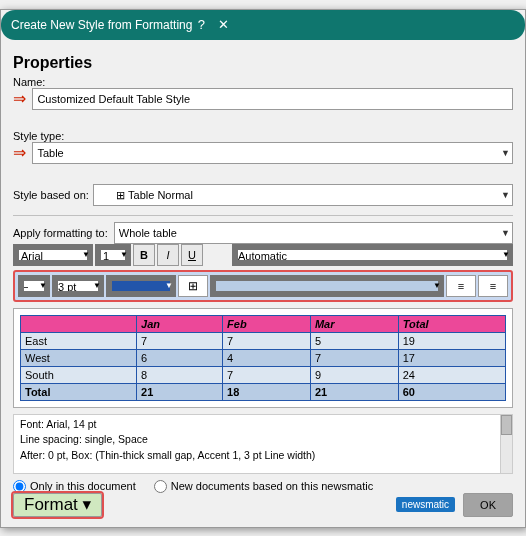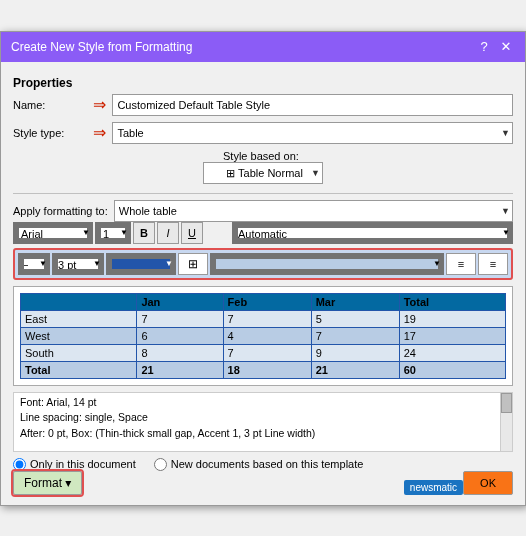--- a/index.html
+++ b/index.html
@@ -12,27 +12,27 @@
       justify-content: center;
       min-height: 100vh;
     }
     .dialog {
       width: 526px;
       background: #f0f0f0;
       border: 1px solid #999;
       box-shadow: 2px 2px 8px rgba(0,0,0,0.4);
     }
     .title-bar {
-      background: #8b5cf6;
+      background: #0f766e;
       color: white;
       padding: 6px 10px;
       display: flex;
-      justify-content: space-between;
       align-items: center;
       font-size: 12px;
+      border-radius: 14px;
     }
     .title-bar-controls {
       display: flex;
       gap: 4px;
     }
     .title-btn {
       width: 18px;
       height: 18px;
       background: transparent;
       border: none;
@@ -41,29 +41,29 @@
       font-size: 13px;
       display: flex;
       align-items: center;
       justify-content: center;
       line-height: 1;
     }
     .dialog-body {
       padding: 8px 12px 10px 12px;
     }
     .section-label {
-      font-size: 12px;
+      font-size: 16px;
       font-weight: bold;
       margin-bottom: 4px;
       margin-top: 6px;
     }
     .field-row {
       display: flex;
-      align-items: center;
-      margin-bottom: 6px;
+      margin-bottom: 20px;
+      flex-direction: column;
     }
     .field-label {
       width: 80px;
       font-size: 11px;
       white-space: nowrap;
     }
     .field-input {
       flex: 1;
       height: 22px;
       border: 1px solid #999;
@@ -91,21 +91,20 @@
       position: absolute;
       right: 3px;
       pointer-events: none;
       font-size: 9px;
       color: #333;
     }
     .based-on-row {
       display: flex;
       align-items: center;
       margin-bottom: 9px;
-      flex-direction: column;
     }
     .based-label {
       width: 80px;
       font-size: 11px;
     }
     .divider {
       height: 1px;
       background: #c0c0c0;
       margin: 6px 0;
     }
@@ -192,22 +191,23 @@
       width: 100%;
       border-collapse: collapse;
       font-size: 11px;
     }
     .preview-table th, .preview-table td {
       border: 1px solid #2255aa;
       padding: 2px 4px;
       text-align: left;
     }
     .preview-table thead tr th {
-      background: #0369a1;
+      background: #ec4899;
       font-weight: bold;
+      font-style: italic;
     }
     .preview-table tbody tr:nth-child(odd) td {
       background: #dce6f1;
     }
     .preview-table tbody tr:nth-child(even) td {
       background: #b8cce4;
     }
     .preview-table tfoot tr td {
       background: #b8cce4;
       font-weight: bold;
@@ -255,36 +255,36 @@
     .bottom-row {
       display: flex;
       justify-content: space-between;
       align-items: center;
     }
     .format-btn {
       height: 24px;
       padding: 0 10px;
       background: #d0e8c0;
       border: 1px solid #999;
-      font-size: 12px;
+      font-size: 17px;
       cursor: pointer;
       display: flex;
       align-items: center;
       gap: 3px;
       border-radius: 2px;
       outline: 2px solid #e05050;
     }
     .ok-cancel-row {
       display: flex;
       gap: 6px;
     }
     .dlg-btn {
       height: 24px;
       padding: 0 16px;
-      background: #f97316;
+      background: #a3a3a3;
       border: 1px solid #999;
       font-size: 11px;
       cursor: pointer;
       border-radius: 2px;
     }
     .with-select-arrow {
       position: relative;
       display: inline-flex;
       align-items: center;
     }
@@ -512,27 +512,27 @@
       </div>
     </div>
 
     <div class="radio-row">
       <label class="radio-item">
         <input type="radio" name="doc_scope" checked="" style="">
         <span>Only in this document</span>
       </label>
       <label class="radio-item">
         <input type="radio" name="doc_scope" style="">
-        <span>New documents based on this template</span>
+        <span>New documents based on this newsmatic</span>
       </label>
     </div>
 
     <div class="bottom-row">
       <button class="format-btn">Format ▾</button>
-      <div style="display:flex;align-items:flex-end;">
+      <div style="display:flex;align-items:center;gap:8px;">
         <div class="logo-area">
           <span class="logo-bg">newsmatic</span>
         </div>
         <div class="ok-cancel-row">
           <button class="dlg-btn">OK</button>
         </div>
       </div>
     </div>
 
   </div>

